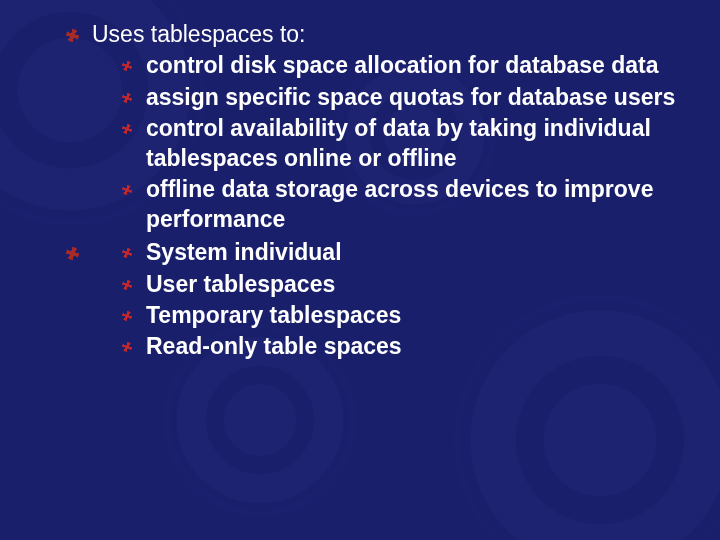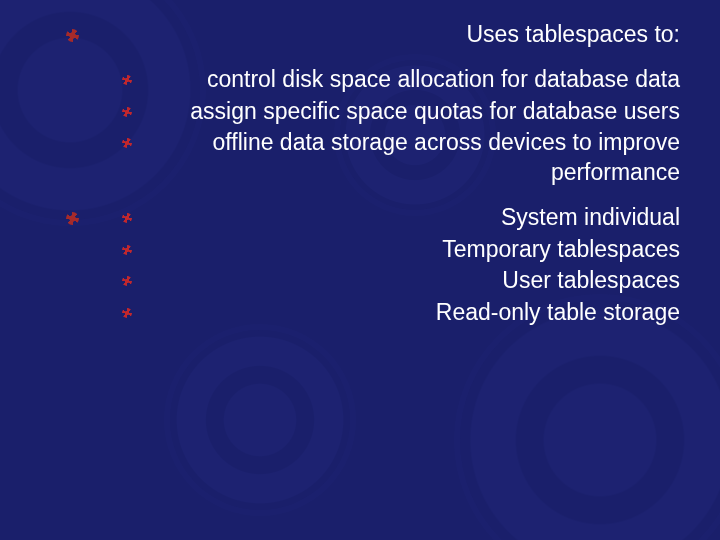--- a/index.html
+++ b/index.html
@@ -47,21 +47,20 @@
     font-size: 32px;
     font-weight: 400;
     color: #fff;
     letter-spacing: 0.2px;
   }
 
   ul.top {
     list-style: none;
     margin: 4px 0 0 0;
     padding: 0 0 0 0;
-    text-align: right;
   }
   ul.top > li {
     position: relative;
     padding-left: 52px;
     margin: 4px 0;
     font-size: 23px;
     line-height: 1.28;
   }
   ul.top > li::before {
     content: '';
@@ -71,22 +70,23 @@
     width: 13px;
     height: 13px;
     background:
       radial-gradient(circle at 50% 50%, #a52a2a 0 3px, transparent 3.5px),
       conic-gradient(#a52a2a 0 12.5%, transparent 12.5% 25%, #a52a2a 25% 37.5%, transparent 37.5% 50%, #a52a2a 50% 62.5%, transparent 62.5% 75%, #a52a2a 75% 87.5%, transparent 87.5% 100%);
     border-radius: 50%;
   }
 
   ul.sub {
     list-style: none;
-    margin: 16px 0 4px 0;
+    margin: 2px 0 4px 0;
     padding: 0;
+    font-weight: bold;
   }
   ul.sub > li {
     position: relative;
     padding-left: 54px;
     margin: 2px 0;
     font-size: 23px;
     line-height: 1.28;
   }
   ul.sub > li::before {
     content: '';
@@ -113,26 +113,27 @@
 
 <div class="slide">
 
 
   <ul class="top">
     <li>
       <span>Uses tablespaces to:</span>
       <ul class="sub">
         <li><span>control disk space allocation for database data</span></li>
         <li><span>assign specific space quotas for database users</span></li>
+        <li><span>control availability of data by taking individual tablespaces online or offline</span></li>
         <li><span>offline data storage across devices to improve performance</span></li>
       </ul>
     </li>
     <li>
       <ul class="sub">
         <li><span>System individual</span></li>
+        <li><span>User tablespaces</span></li>
         <li><span>Temporary tablespaces</span></li>
-        <li><span>User tablespaces</span></li>
-        <li><span>Read-only table storage</span></li>
+        <li><span>Read-only table spaces</span></li>
       </ul>
     </li>
   </ul>
 
 </div>
 
 </body></html>

